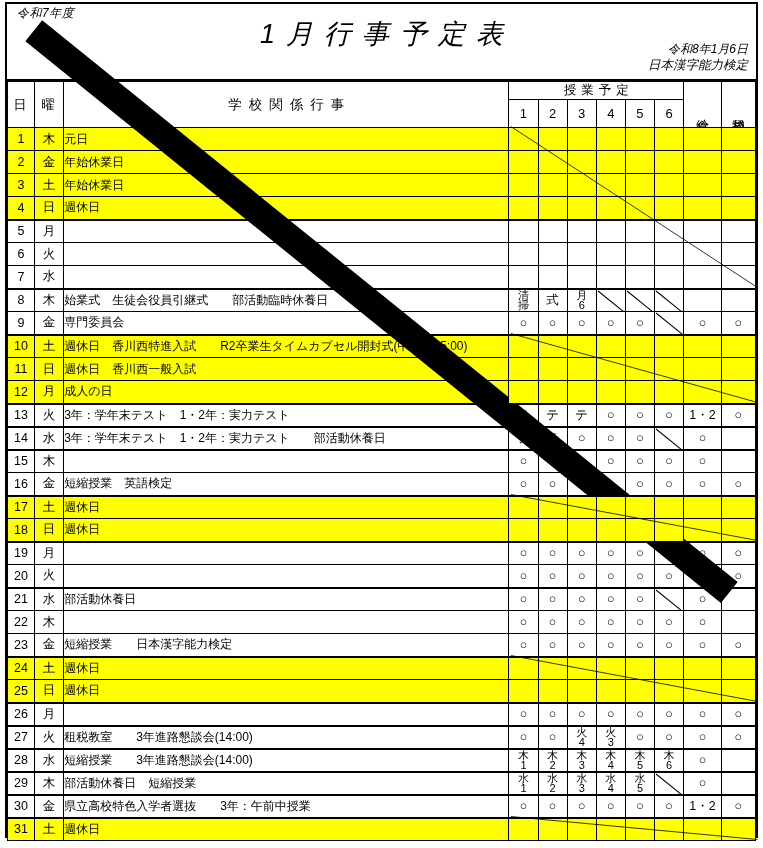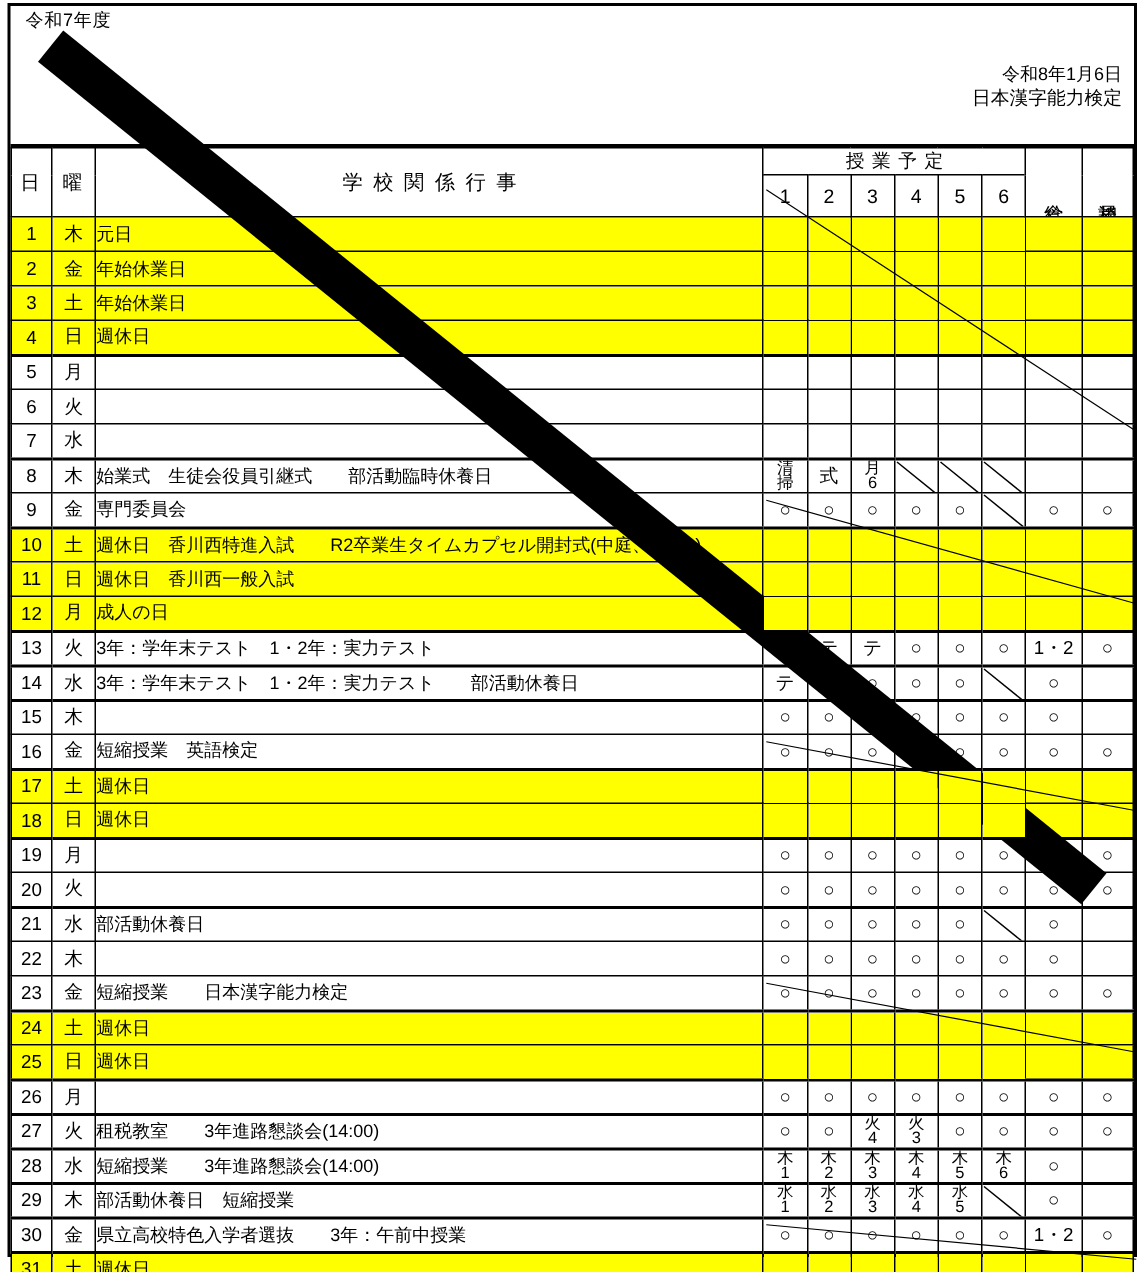--- a/index.html
+++ b/index.html
@@ -23,23 +23,24 @@
     width: 753px;
     height: 836px;
     border: 2px solid #000000;
     box-sizing: border-box;
     background: #ffffff;
   }
 
   
   .title-block {
     position: relative;
-    height: 94px;
+    height: 77px;
     border-bottom: 2px solid #000000;
     box-sizing: border-box;
+    font-style: italic;
   }
   .fiscal-year {
     position: absolute;
     left: 10px;
     top: 1px;
     font-size: 12px;
     letter-spacing: 0.5px;
     white-space: nowrap;
   }
   .main-title {
@@ -171,20 +172,21 @@
     pointer-events: none;
   }
 </style>
 </head>
 <body>
 
 <div id="sheet">
 
   <div class="title-block">
     <div class="fiscal-year">令和7年度</div>
+    <div class="main-title">1月行事予定表</div>
     <div class="issue-date">令和8年1月6日</div>
     <div class="school-name">日本漢字能力検定</div>
   </div>
 
   <table class="cal">
     <colgroup>
       <col class="c-day">
         <col class="c-wd">
         <col class="c-ev">
       <col class="c-p">

